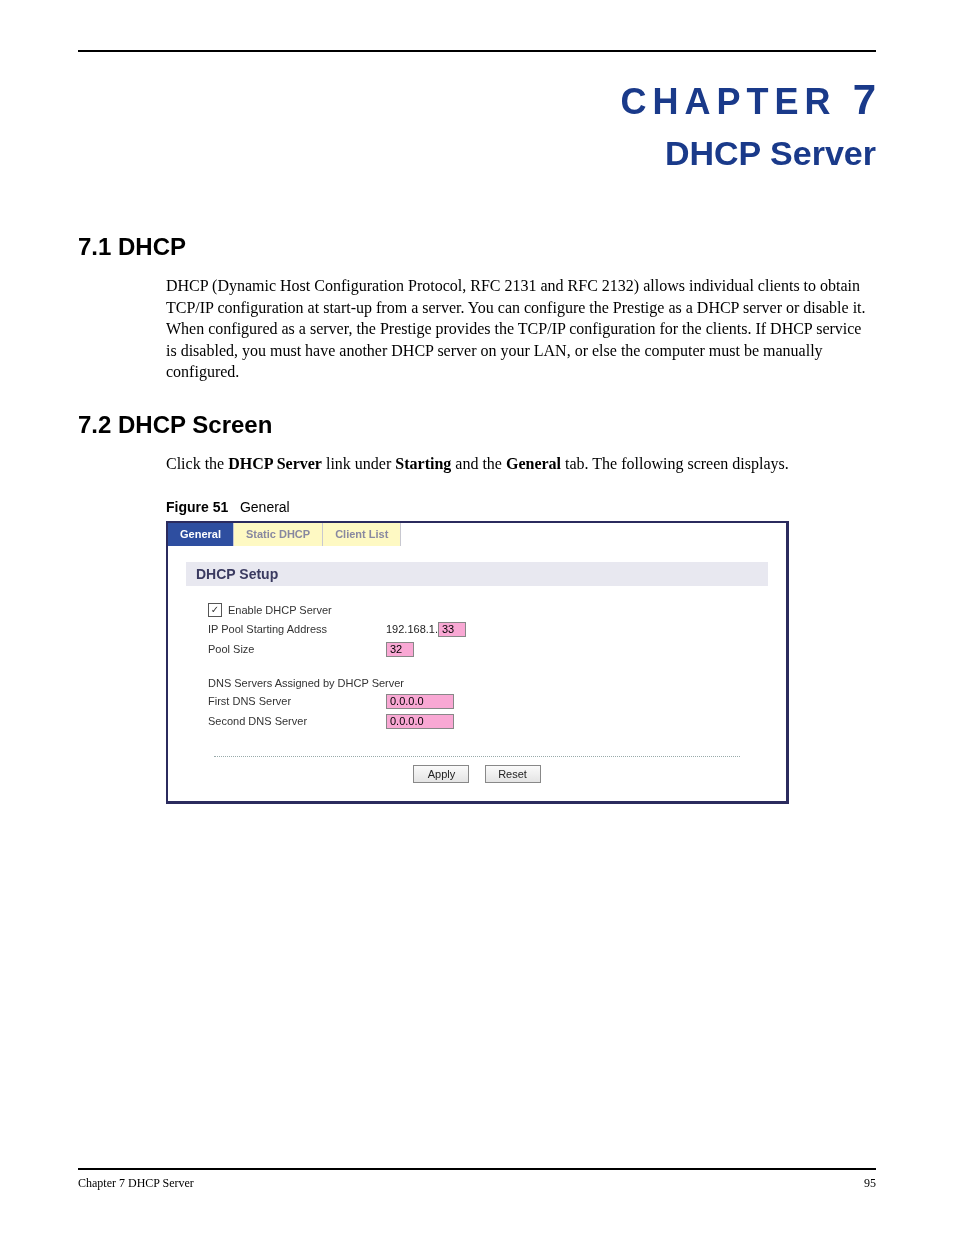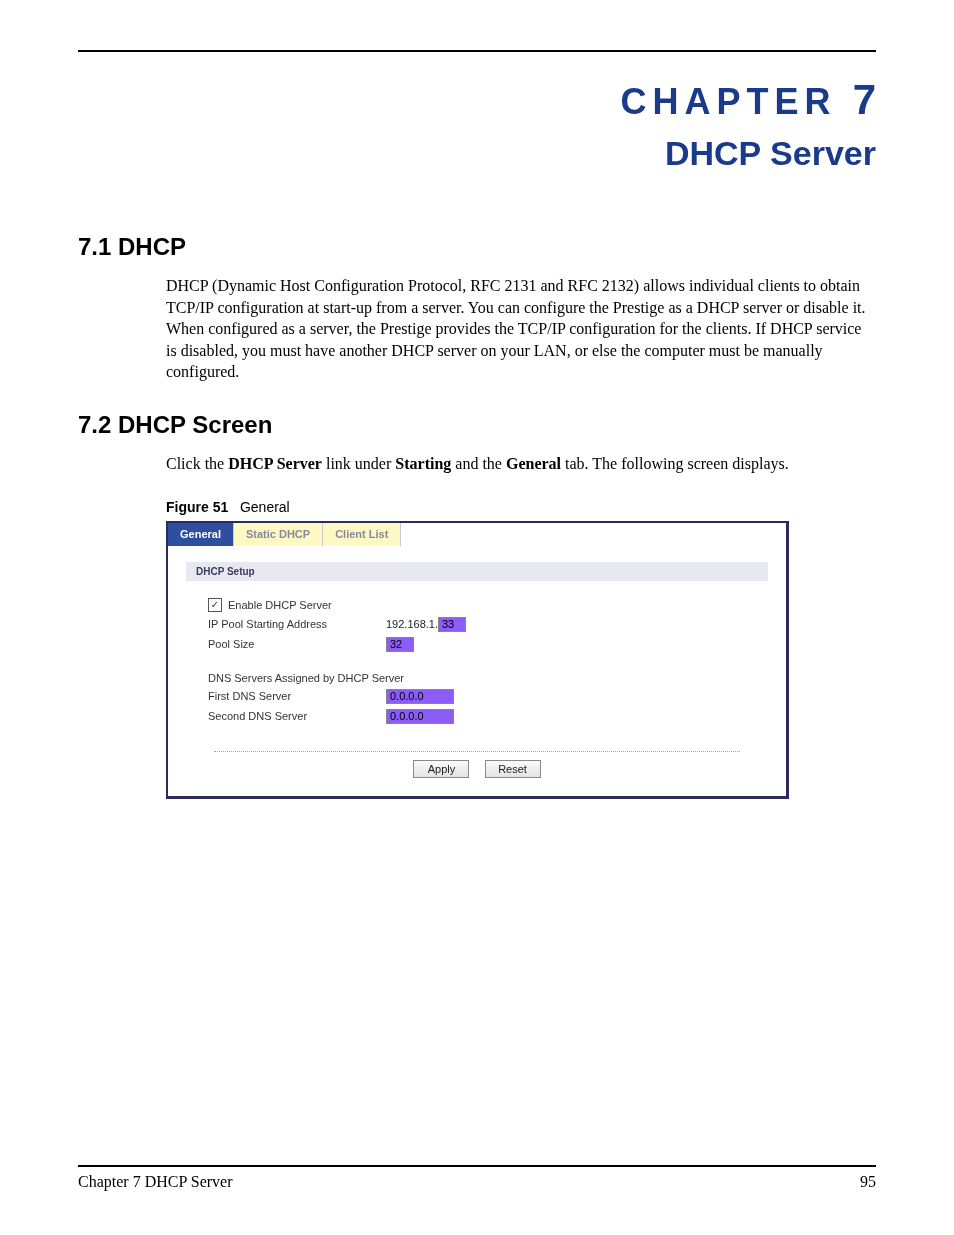--- a/index.html
+++ b/index.html
@@ -105,21 +105,21 @@
     background: #2e4ea0;
     color: #fff;
   }
   .tab-body {
     padding: 12px 18px 18px 18px;
   }
   .section-bar {
     background: #e8e8f0;
     color: #3a3a60;
     font-weight: bold;
-    font-size: 10px;
+    font-size: 14px;
     padding: 4px 10px;
     margin: 4px 0 10px 0;
   }
   .form-area {
     padding: 2px 6px 8px 22px;
   }
   .form-row {
     display: flex;
     align-items: center;
     margin: 5px 0;
@@ -138,21 +138,21 @@
     font-size: 10px;
     line-height: 10px;
     background: #fff;
   }
   .ip-static {
     font-size: 11px;
     color: #222;
   }
   .text-input {
     border: 1px solid #888;
-    background: #8b5cf6;
+    background: #f9a8d4;
     font-size: 11px;
     padding: 1px 3px;
     height: 15px;
     box-sizing: border-box;
     font-family: Verdana, Arial, sans-serif;
   }
   .input-small { width: 28px; }
   .input-ip { width: 68px; }
   .dot-rule {
     border: none;
@@ -181,21 +181,21 @@
     right: 78px;
   }
   .bottom-rule {
     border: none;
     border-top: 2px solid #000;
     margin: 0 0 6px 0;
   }
   .footer-row {
     display: flex;
     justify-content: space-between;
-    font-size: 16px;
+    font-size: 12px;
   }
 </style>
 </head>
 <body>
 
 <div class="page">
   <hr class="top-rule">
 
   <div class="chapter-block">
     <div class="chapter-line">

